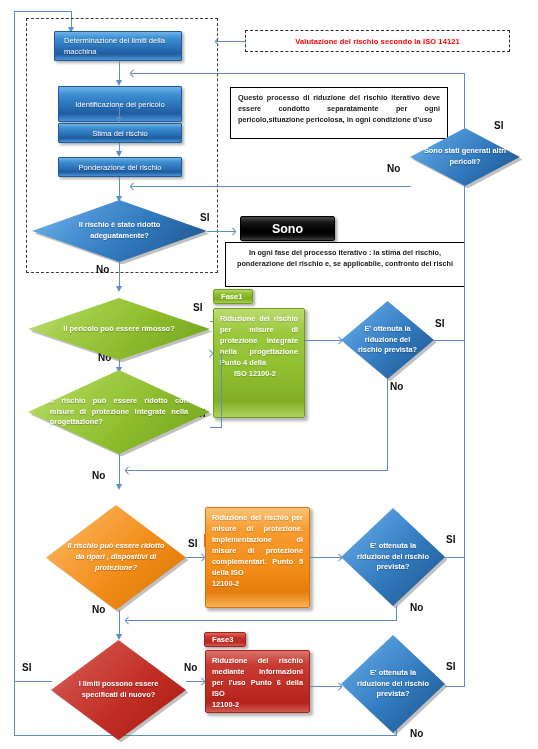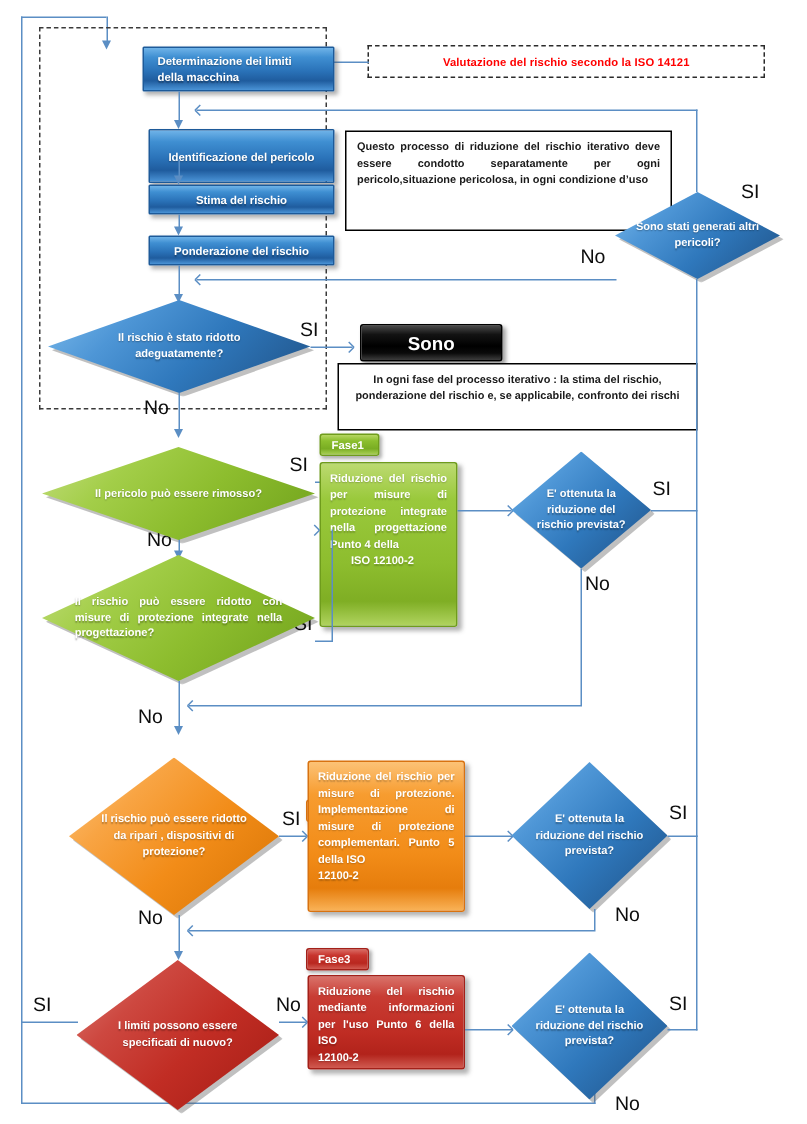--- a/index.html
+++ b/index.html
@@ -46,26 +46,25 @@
     font-weight:bold;
   }
   .note-box.nojust{text-align:center;}
 
   
   .proc{
     box-sizing:border-box;
     display:flex;align-items:center;
     color:#ffffff;
     font-size:7.6px;
-    font-weight:bold;
+    font-weight:normal;
     line-height:1.45;
     padding:3px 9px;
     border-radius:1px;
     box-shadow:2px 2px 3px rgba(80,80,80,.45);
-    margin-left:41px;
   }
   .proc.blue{
     background:linear-gradient(to bottom,#6fb3e8 0%,#3f8fd2 22%,#2a72b8 55%,#1f5c9e 78%,#4a93d6 100%);
     border:1px solid #1d5a99;
     text-shadow:0 1px 1px rgba(0,0,0,.35);
   }
   .proc.center{justify-content:center;text-align:center;}
 
   
   .terminator{
@@ -172,22 +171,22 @@
   }
   .oarr.right::before{transform:rotate(-45deg);transform-origin:right center;right:0;top:0;}
   .oarr.right::after{transform:rotate(45deg);transform-origin:right center;right:0;top:0;}
   .oarr.left::before{transform:rotate(45deg);transform-origin:left center;left:0;top:0;}
   .oarr.left::after{transform:rotate(-45deg);transform-origin:left center;left:0;top:0;}
 
   
   .blabel{
     position:absolute;
     color:#0d0d0d;
-    font-size:13px;
-    font-weight:normal;
+    font-size:10px;
+    font-weight:bold;
     white-space:nowrap;
   }
 </style>
 </head>
 <body>
 
 <div id="canvas">
 
   <div class="ln lnv abs" style="left:14px;top:11px;height:725px;"></div>
   <div class="ln lnh abs" style="left:14px;top:11px;width:57px;"></div>
@@ -205,21 +204,21 @@
   <div class="proc blue abs" style="left:54px;top:31px;width:128px;height:30px;">Determinazione dei limiti della macchina</div>
 
   <div class="ln lnv abs" style="left:119px;top:61px;height:22px;"></div>
   <div class="arrow arr-down abs" style="left:115.5px;top:80px;"></div>
 
   <div class="ln lnh abs" style="left:131px;top:73px;width:334px;"></div>
   <div class="oarr left abs" style="left:130px;top:73px;width:6px;height:1px;"></div>
   <div class="ln lnv abs" style="left:464px;top:73px;height:55px;"></div>
   <div class="blabel" style="left:494px;top:120px;">SI</div>
 
-  <div class="note-box abs" style="left:230px;top:87px;width:218px;height:67px;">Questo processo di riduzione del rischio iterativo deve essere condotto separatamente per ogni pericolo,situazione pericolosa, in ogni condizione d’uso</div>
+  <div class="note-box abs" style="left:230px;top:87px;width:218px;height:52px;">Questo processo di riduzione del rischio iterativo deve essere condotto separatamente per ogni pericolo,situazione pericolosa, in ogni condizione d’uso</div>
 
   <div class="proc blue center abs" style="left:58px;top:86px;width:124px;height:36px;">Identificazione del pericolo</div>
 
   <div class="ln lnv abs" style="left:119px;top:106px;height:14px;"></div>
   <div class="arrow arr-down abs" style="left:115.5px;top:117px;"></div>
 
   <div class="proc blue center abs" style="left:58px;top:123px;width:124px;height:20px;">Stima del rischio</div>
 
   <div class="ln lnv abs" style="left:119px;top:143px;height:11px;"></div>
   <div class="arrow arr-down abs" style="left:115.5px;top:151px;"></div>
@@ -303,21 +302,21 @@
   <div class="blabel" style="left:196px;top:408px;">SI</div>
   <div class="ln lnh abs" style="left:210px;top:427px;width:12px;"></div>
   <div class="ln lnv abs" style="left:221px;top:353px;height:75px;"></div>
 
   <div class="blabel" style="left:92px;top:470px;">No</div>
   <div class="ln lnv abs" style="left:119px;top:454px;height:32px;"></div>
   <div class="arrow arr-down abs" style="left:115.5px;top:484px;"></div>
 
   <div class="tag orange abs" style="left:204px;top:485px;width:42px;height:15px;">Fase2</div>
 
-  <div class="diamond" style="left:46px;top:505px;width:140px;height:105px;">
+  <div class="diamond" style="left:46px;top:505px;width:140px;height:105px;font-style:italic;">
     <div class="shadow"></div>
     <div class="shape orange"></div>
     <div class="dlabel">Il rischio può essere ridotto da ripari , dispositivi di protezione?</div>
   </div>
   <div class="blabel" style="left:188px;top:538px;">SI</div>
   <div class="ln lnh abs" style="left:186px;top:557px;width:18px;"></div>
   <div class="oarr right abs" style="left:199px;top:557px;width:6px;height:1px;"></div>
 
   <div class="blabel" style="left:92px;top:604px;">No</div>
   <div class="ln lnv abs" style="left:119px;top:610px;height:27px;"></div>

